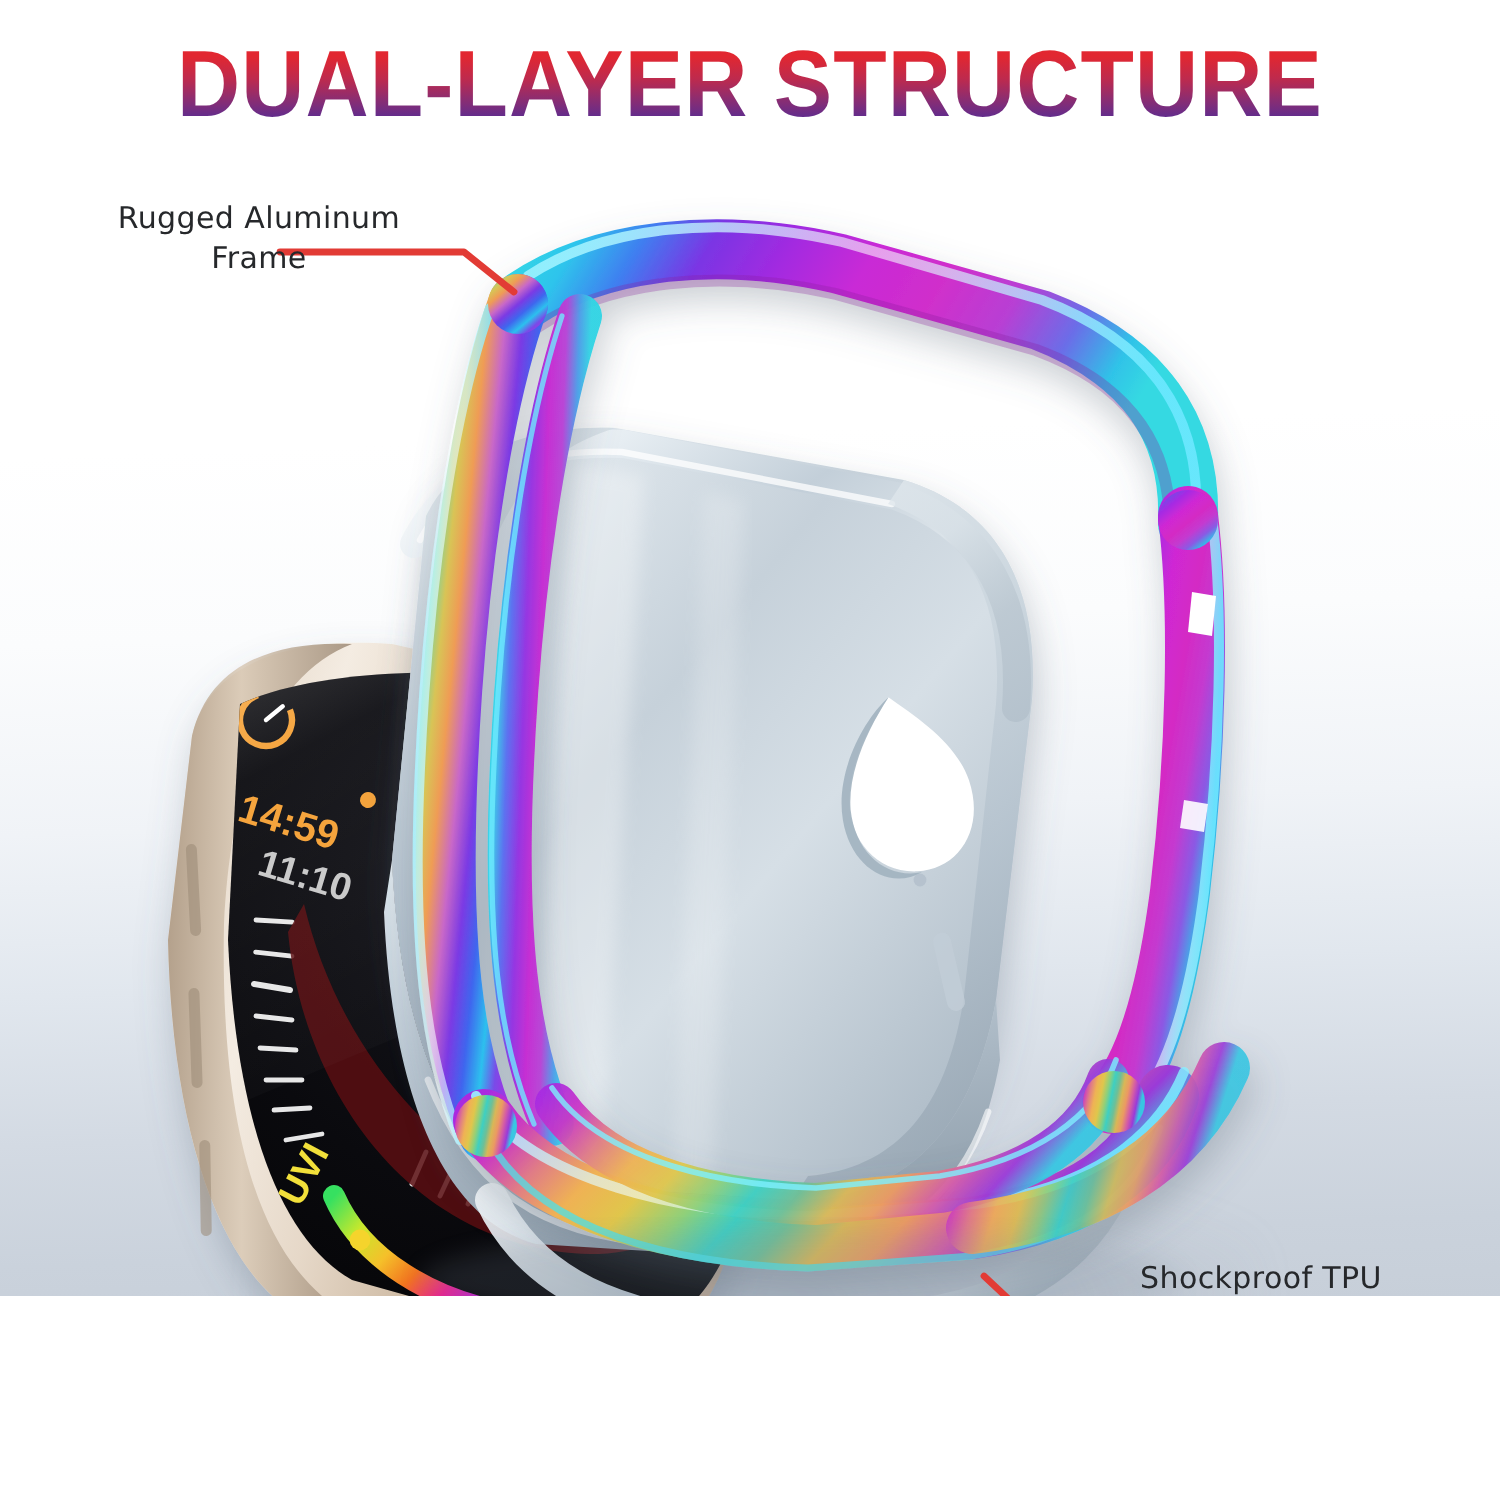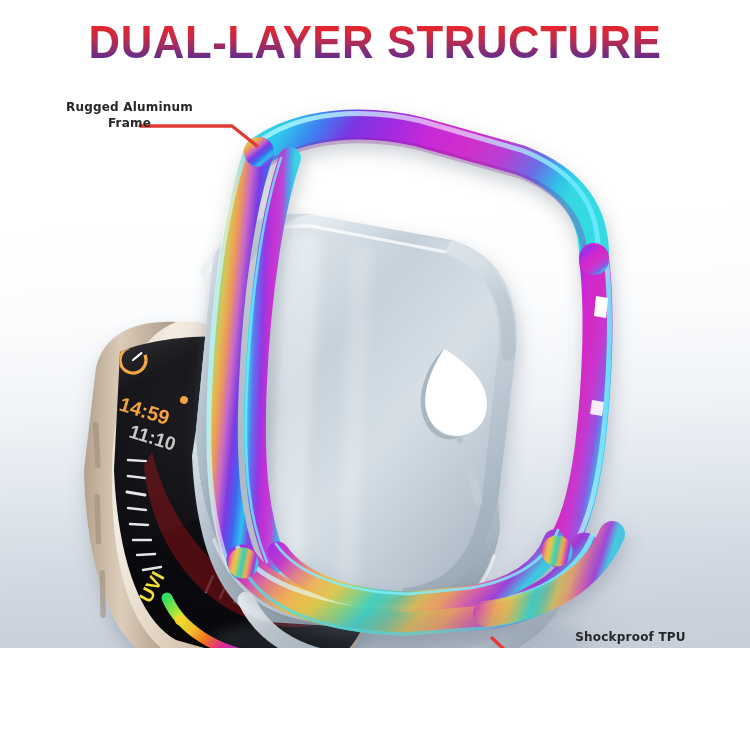--- a/index.html
+++ b/index.html
@@ -52,22 +52,22 @@
     color: transparent;
     -webkit-text-fill-color: transparent;
     white-space: nowrap;
     user-select: none;
   }
 
   
   .callout {
     position: absolute;
     font-family: "DejaVu Sans", sans-serif;
-    font-weight: 700;
-    font-size: 12px;
+    font-weight: 400;
+    font-size: 15px;
     line-height: 1.30;
     color: #26282b;
     white-space: pre;
     letter-spacing: 0.2px;
   }
   .callout-top    { left: 22px;  top: 100px;  text-align: center; width: 215px; }
   .callout-bottom { left: 528px; top: 630px;  text-align: center; width: 205px; }
 
   .leader { position: absolute; overflow: visible; pointer-events: none; }
 

